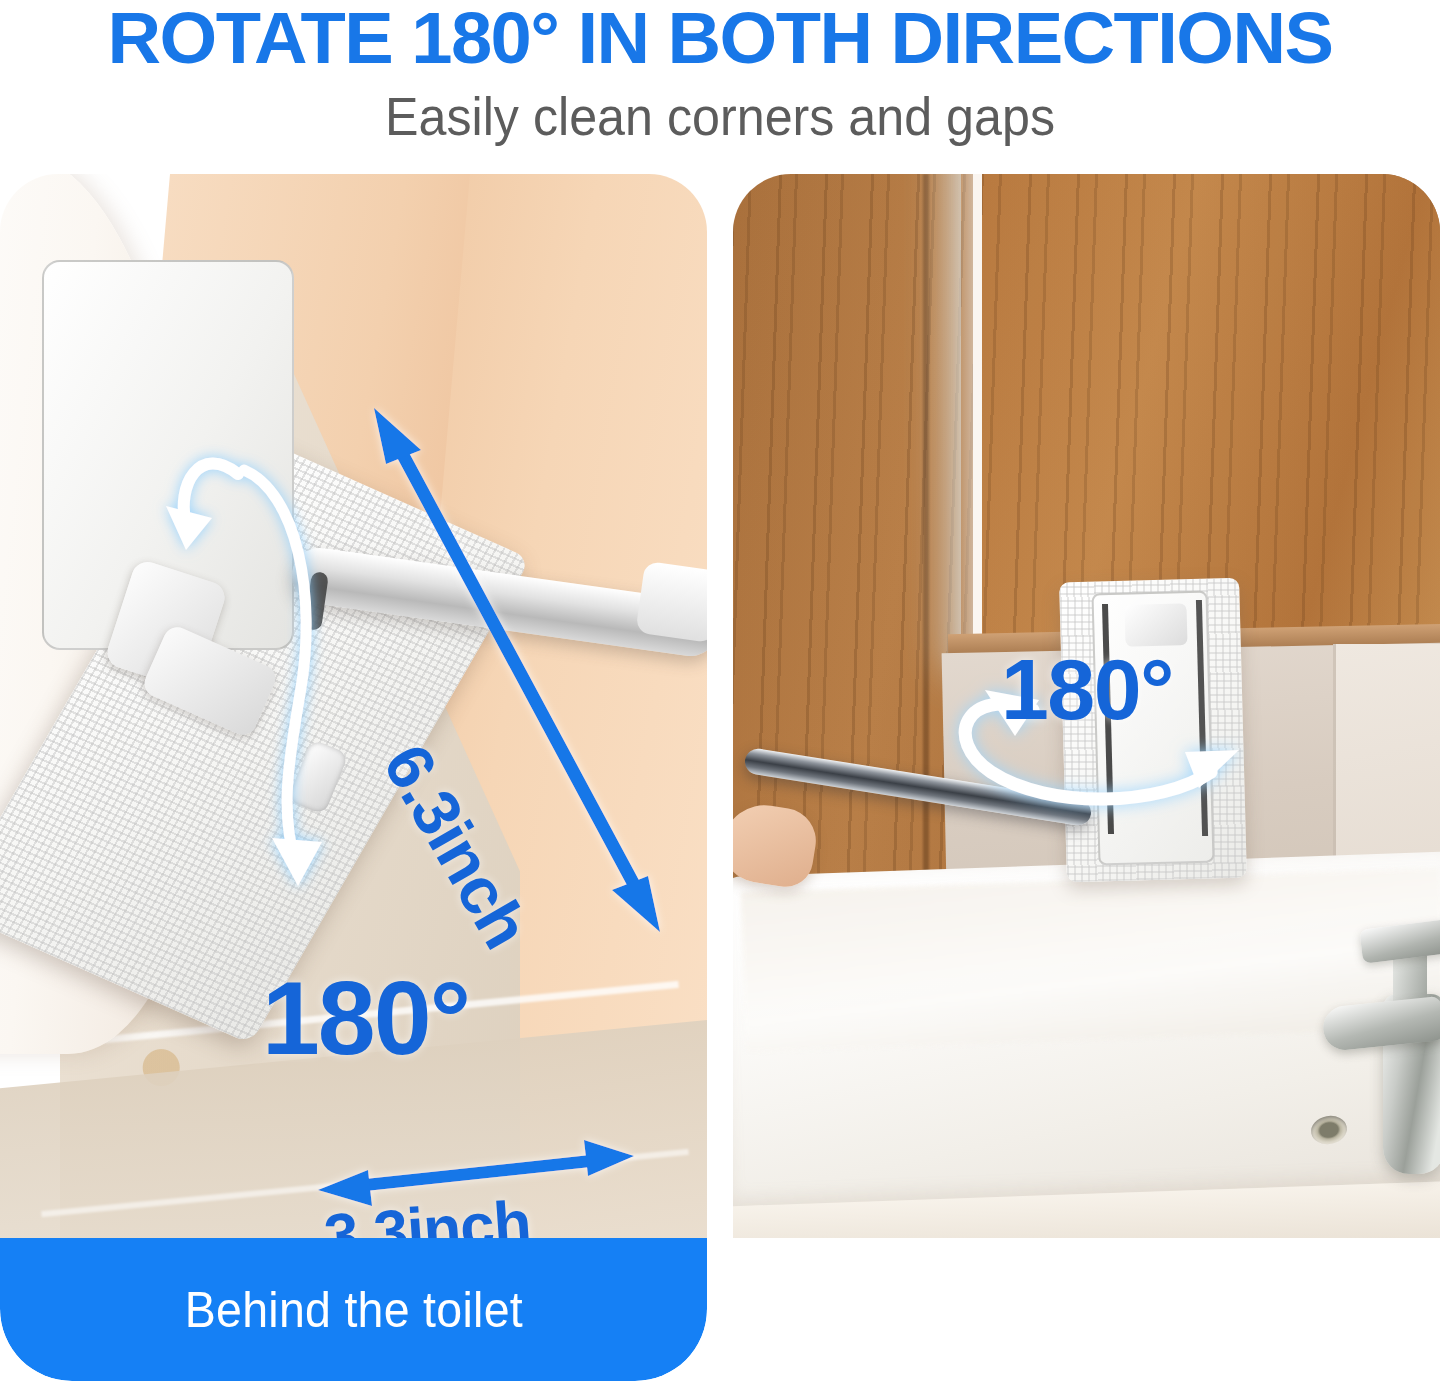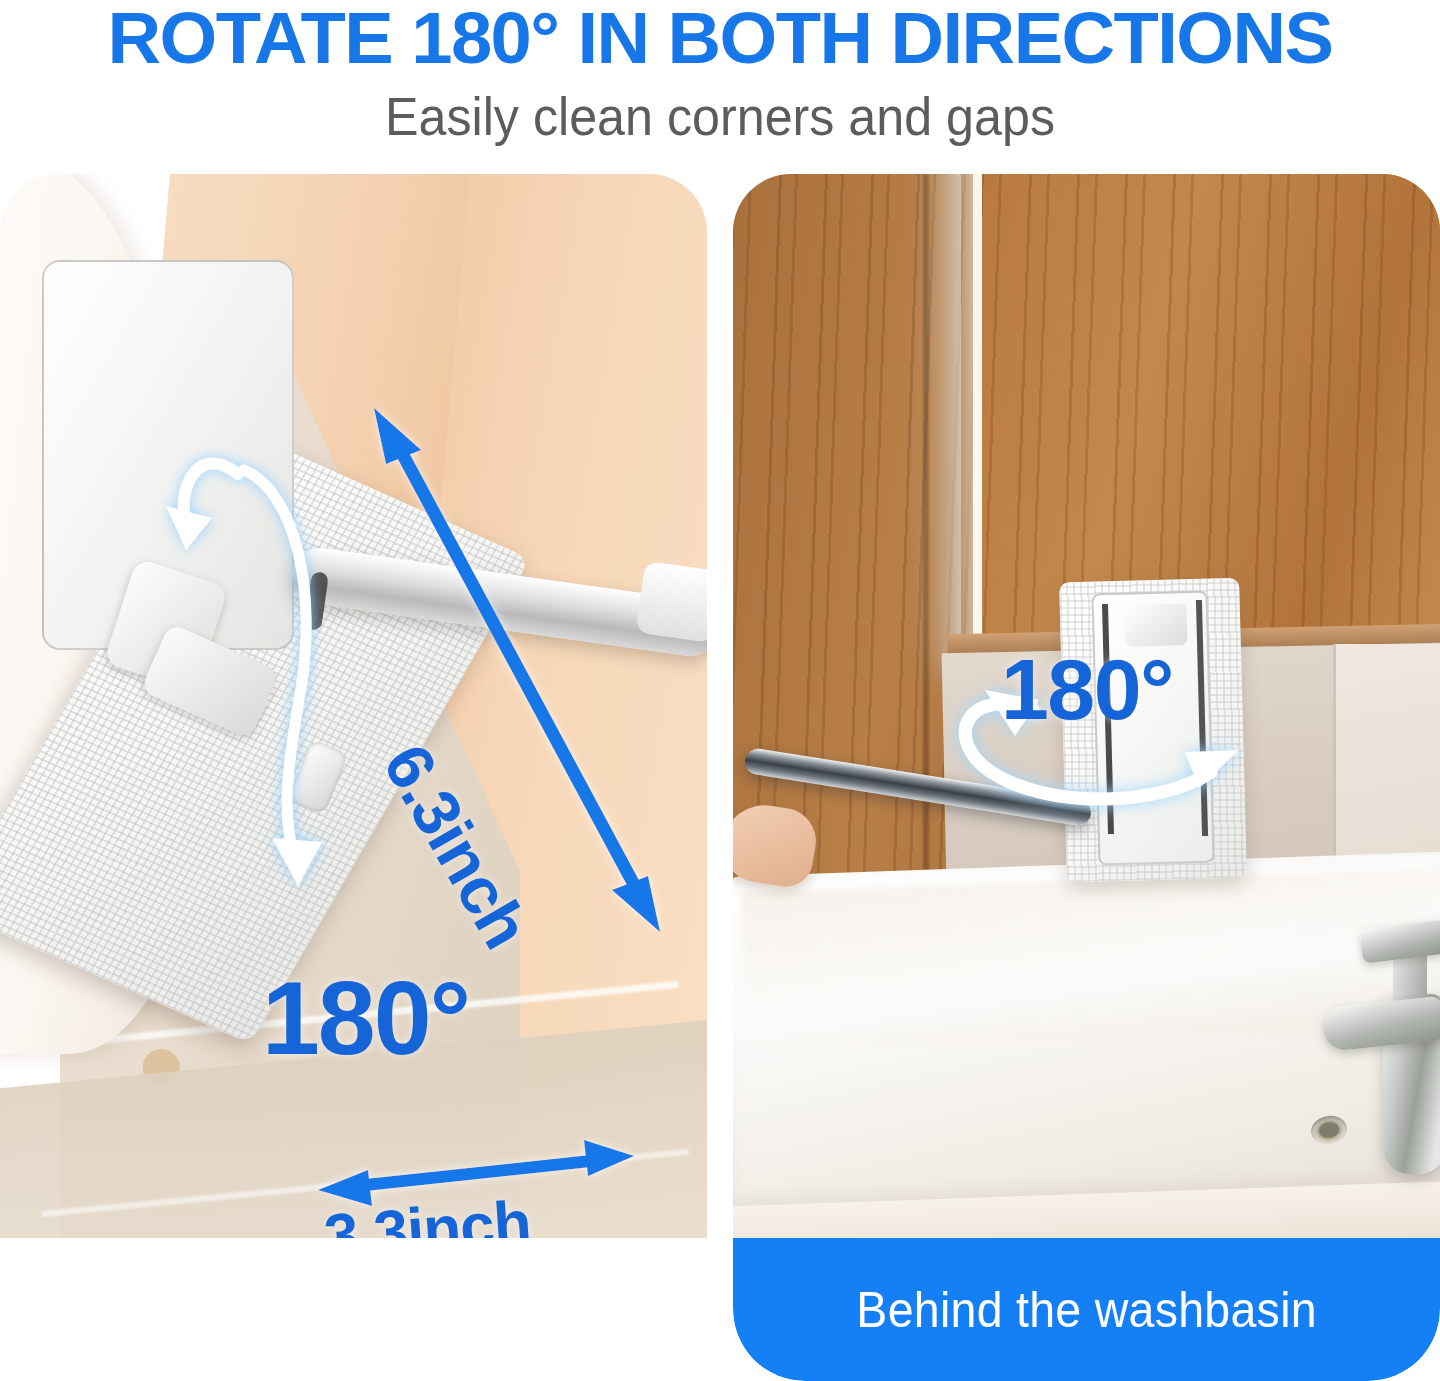--- a/index.html
+++ b/index.html
@@ -431,20 +431,23 @@
         <path d="M318 1016 L368 996 L372 1032 Z" fill="#1877e8"></path>
         <path d="M634 982 L584 966 L588 1002 Z" fill="#1877e8"></path>
       </g>
     </svg>
 
     <div class="label label-180-left">180°</div>
     <div class="label label-63">6.3inch</div>
     <div class="label label-33">3.3inch</div>
   </div>
 
+  <div class="caption-bar">
+    <span class="caption-text">Behind the toilet</span>
+  </div>
 </div>
 
 <div class="panel panel-right">
 
   <div class="scene">
     <div class="rw-wood"></div>
     <div class="rw-wood-seam"></div>
     <div class="rw-mirror-glow"></div>
     <div class="rw-mirror"></div>
     <div class="rw-ledge"></div>
@@ -483,16 +486,13 @@
       <g filter="url(#wglowR)">
         <path d="M300 536 C232 512 210 566 258 598 C316 636 428 632 478 598" stroke="#ffffff" stroke-width="13" fill="none" stroke-linecap="round"></path>
         <path d="M252 516 L306 526 L282 562 Z" fill="#ffffff"></path>
         <path d="M506 576 L466 614 L452 578 Z" fill="#ffffff"></path>
       </g>
     </svg>
 
     <div class="label label-180-right-pos" style="position:absolute;font-size:86px;line-height:86px;letter-spacing:-1.5px;">180°</div>
   </div>
 
-  <div class="caption-bar">
-    <span class="caption-text">Behind the washbasin</span>
-  </div>
 </div>
 
 </body></html>

